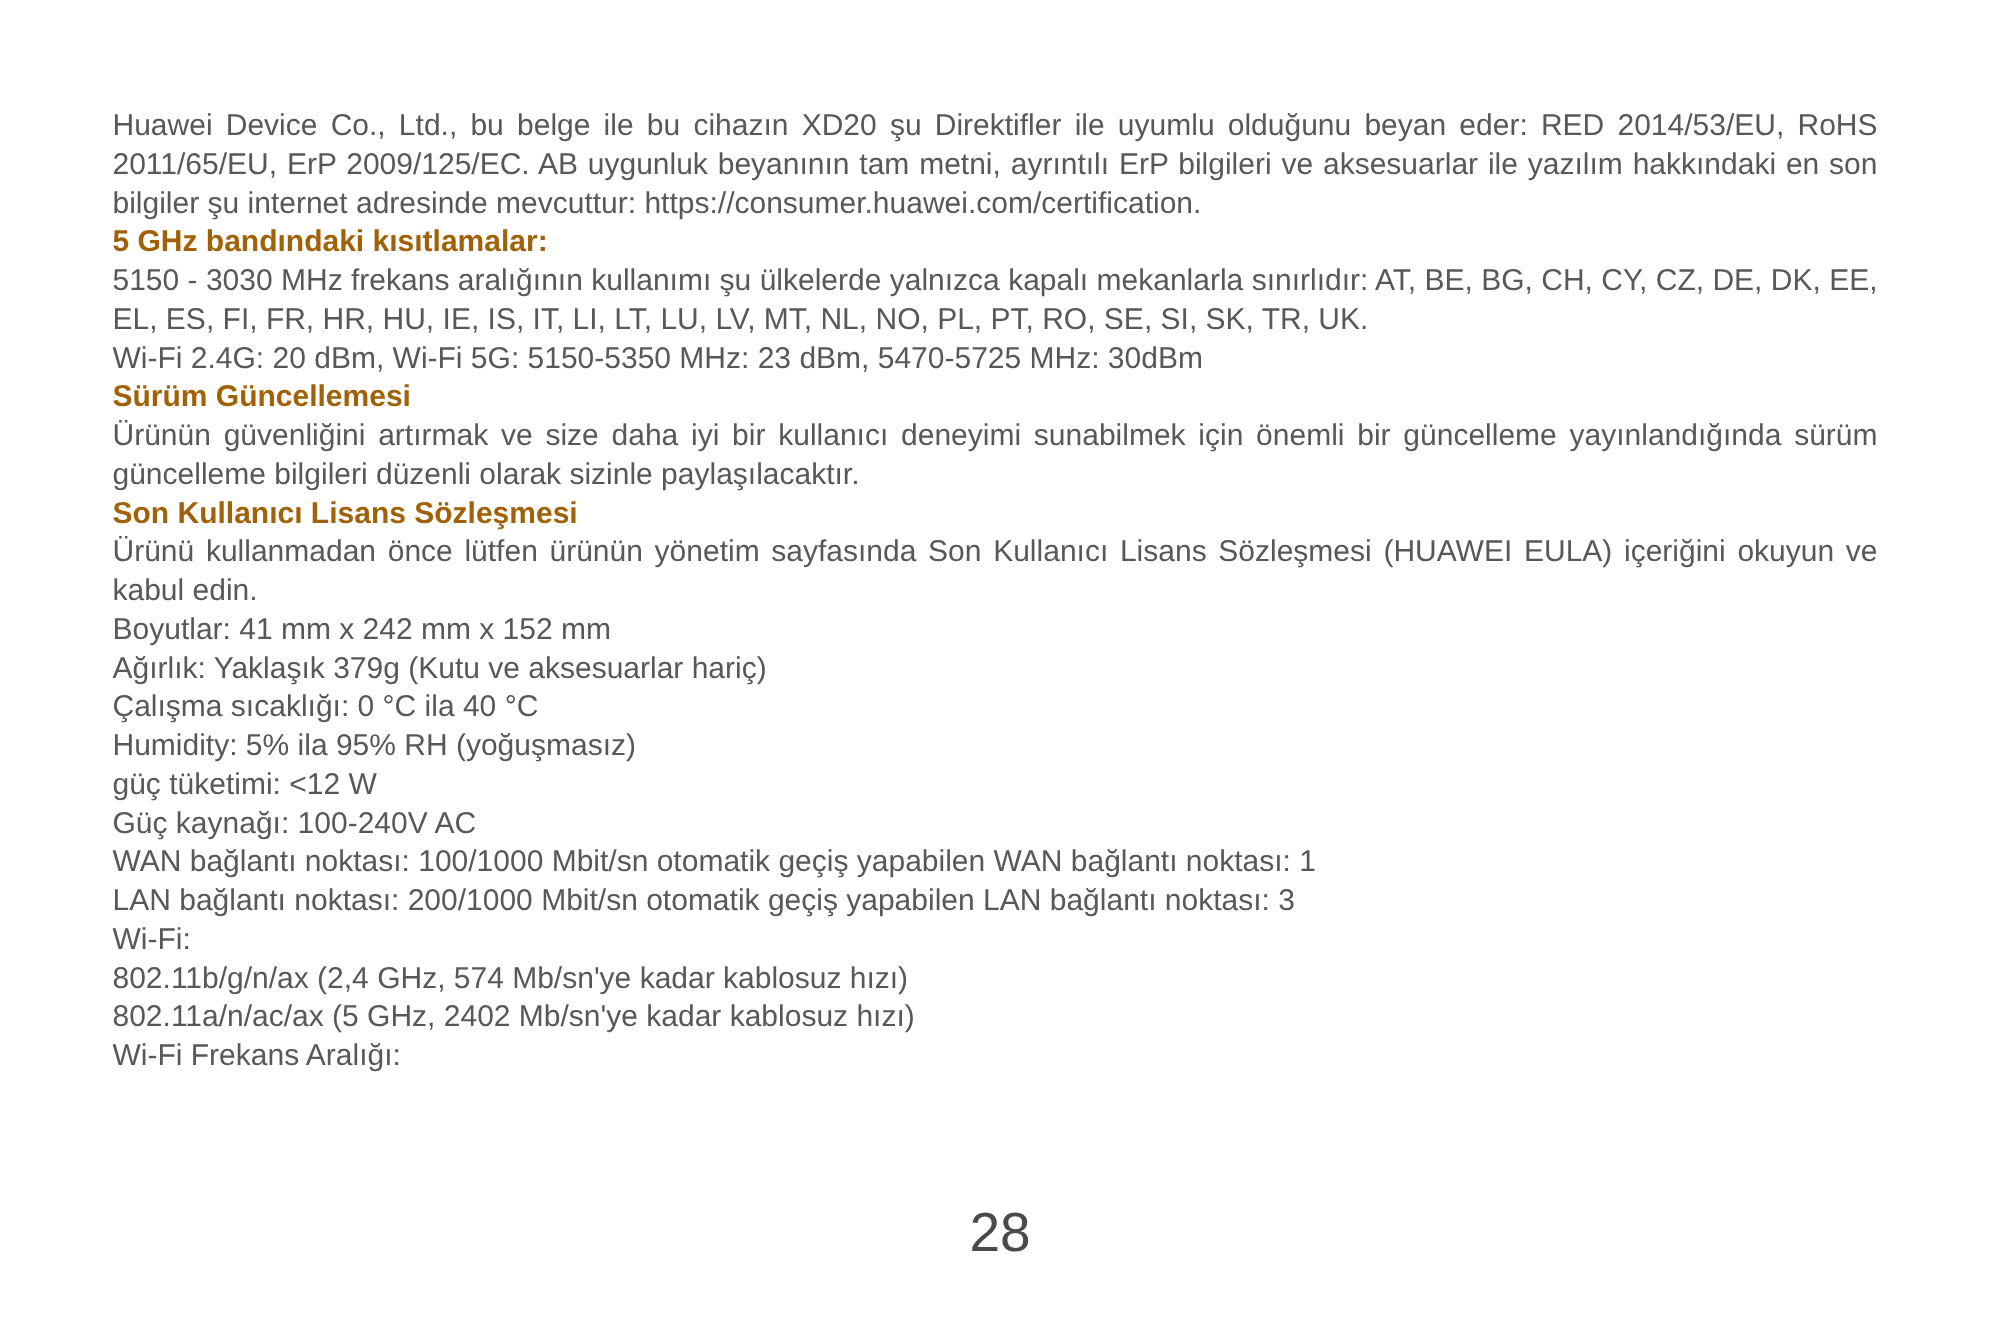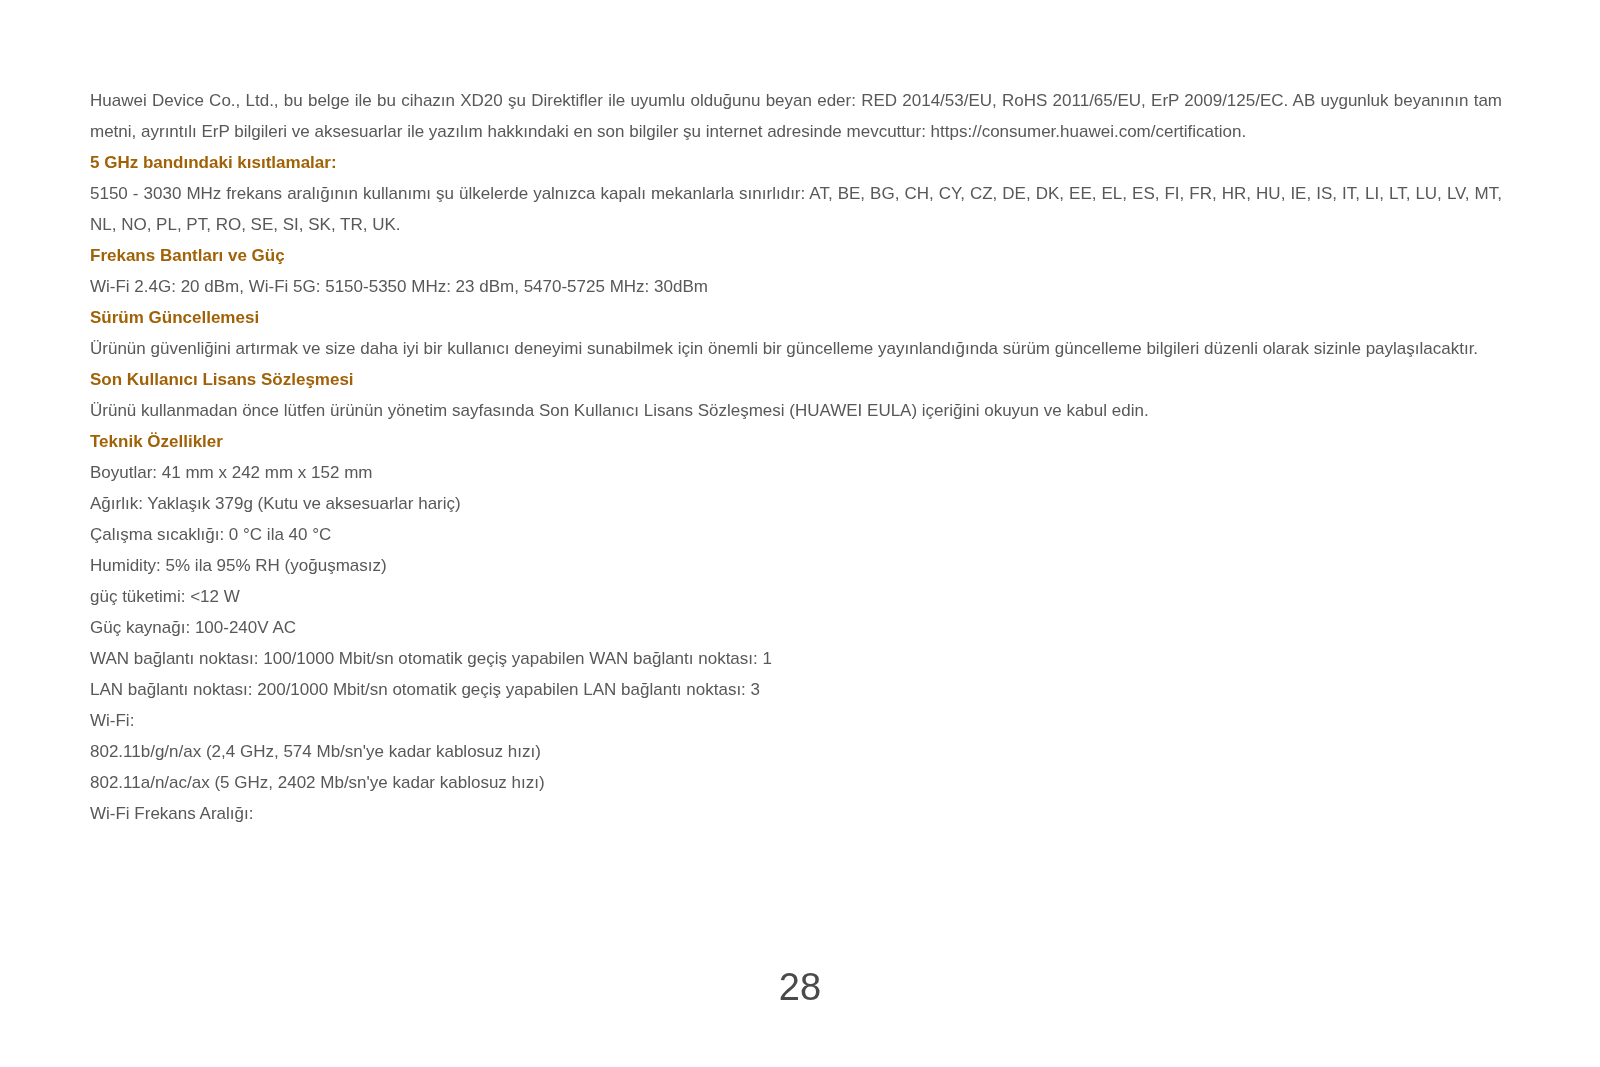--- a/index.html
+++ b/index.html
@@ -16,59 +16,57 @@
   }
   .page {
     position: absolute;
     left: 90px;
     top: 85px;
     width: 1412px;
   }
   .page p {
     margin: 0;
     padding: 0;
-    font-size: 17px;
+    font-size: 24px;
     line-height: 31px;
     color: #58585b;
     white-space: normal;
   }
   .page p.j {
     text-align: justify;
   }
   .page p.h {
     font-weight: 700;
     color: #a16207;
   }
   .footer {
     position: absolute;
     left: 0;
     top: 968px;
     width: 100%;
     text-align: center;
   }
   .footer span {
-    font-size: 38px;
+    font-size: 44px;
     line-height: 38px;
     color: #4a4a4c;
   }
 </style>
 </head>
 <body>
 
 <main class="page">
   <p class="j">Huawei Device Co., Ltd., bu belge ile bu cihazın XD20 şu Direktifler ile uyumlu olduğunu beyan eder: RED 2014/53/EU, RoHS 2011/65/EU, ErP 2009/125/EC. AB uygunluk beyanının tam metni, ayrıntılı ErP bilgileri ve aksesuarlar ile yazılım hakkındaki en son bilgiler şu internet adresinde mevcuttur: https://consumer.huawei.com/certification.</p>
   <p class="h">5 GHz bandındaki kısıtlamalar:</p>
   <p class="j">5150 - 3030 MHz frekans aralığının kullanımı şu ülkelerde yalnızca kapalı mekanlarla sınırlıdır: AT, BE, BG, CH, CY, CZ, DE, DK, EE, EL, ES, FI, FR, HR, HU, IE, IS, IT, LI, LT, LU, LV, MT, NL, NO, PL, PT, RO, SE, SI, SK, TR, UK.</p>
-  <p class="h">Frekans Bantları ve Güç</p>
   <p>Wi-Fi 2.4G: 20 dBm, Wi-Fi 5G: 5150-5350 MHz: 23 dBm, 5470-5725 MHz: 30dBm</p>
   <p class="h">Sürüm Güncellemesi</p>
   <p class="j">Ürünün güvenliğini artırmak ve size daha iyi bir kullanıcı deneyimi sunabilmek için önemli bir güncelleme yayınlandığında sürüm güncelleme bilgileri düzenli olarak sizinle paylaşılacaktır.</p>
   <p class="h">Son Kullanıcı Lisans Sözleşmesi</p>
   <p class="j">Ürünü kullanmadan önce lütfen ürünün yönetim sayfasında Son Kullanıcı Lisans Sözleşmesi (HUAWEI EULA) içeriğini okuyun ve kabul edin.</p>
-  <p class="h">Teknik Özellikler</p>
   <p>Boyutlar: 41 mm x 242 mm x 152 mm</p>
   <p>Ağırlık: Yaklaşık 379g (Kutu ve aksesuarlar hariç)</p>
   <p>Çalışma sıcaklığı: 0 °C ila 40 °C</p>
   <p>Humidity: 5% ila 95% RH (yoğuşmasız)</p>
   <p>güç tüketimi: &lt;12 W</p>
   <p>Güç kaynağı: 100-240V AC</p>
   <p>WAN bağlantı noktası: 100/1000 Mbit/sn otomatik geçiş yapabilen WAN bağlantı noktası: 1</p>
   <p>LAN bağlantı noktası: 200/1000 Mbit/sn otomatik geçiş yapabilen LAN bağlantı noktası: 3</p>
   <p>Wi-Fi:</p>
   <p>802.11b/g/n/ax (2,4 GHz, 574 Mb/sn'ye kadar kablosuz hızı)</p>

